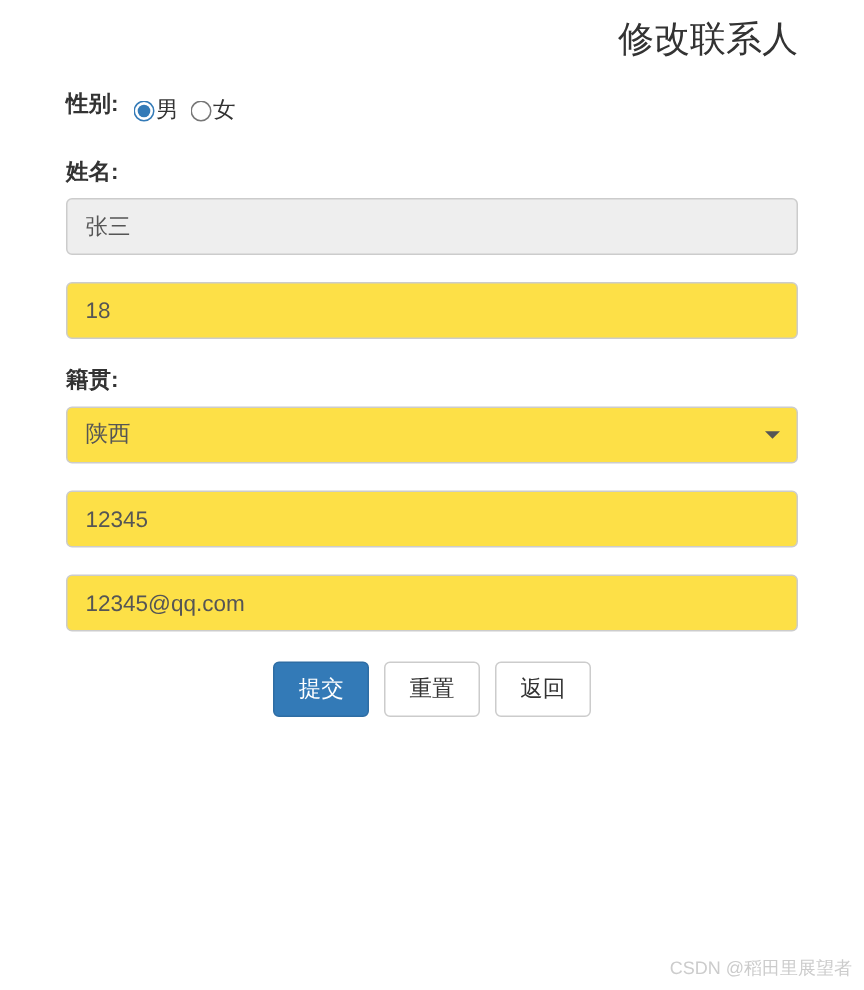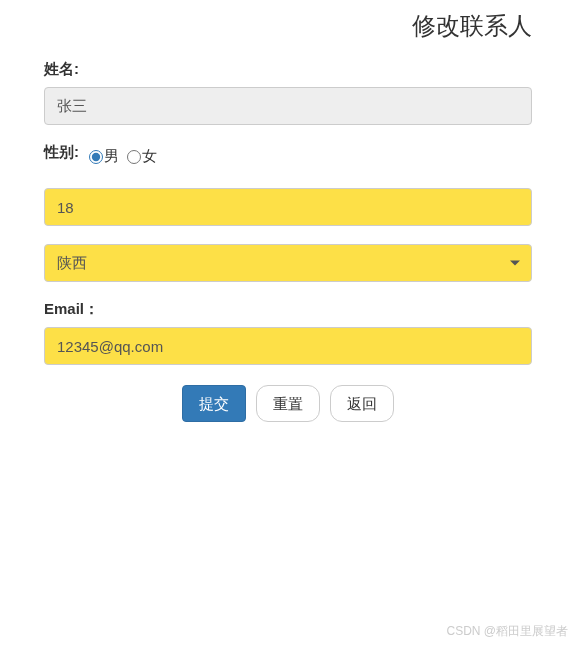--- a/index.html
+++ b/index.html
@@ -115,71 +115,71 @@
     }
     .btn-primary {
       color: #fff;
       background-color: #337ab7;
       border-color: #2e6da4;
     }
     .btn-default {
       color: #333;
       background-color: #fff;
       border-color: #ccc;
-      border-radius: 12px;
     }
     .watermark {
       position: fixed;
       right: 8px;
-      bottom: 20px;
+      bottom: 6px;
       font-size: 12px;
       color: #ccc;
       font-family: Arial, sans-serif;
     }
   </style>
 </head>
 <body>
 
 <div class="container">
   <h3 class="title">修改联系人</h3>
-
-  <div class="form-group">
-    <label class="field-label">姓名:</label>
-    <input type="text" class="form-control" readonly="" value="张三" style="">
-  </div>
 
   <div class="form-group gender-row">
     <label class="field-label">性别:</label>
     <label class="radio-label">
       <input type="radio" name="gender" checked="" style="">
       <span>男</span>
     </label>
     <label class="radio-label">
       <input type="radio" name="gender" style="">
       <span>女</span>
     </label>
   </div>
 
   <div class="form-group">
+    <label class="field-label">姓名:</label>
+    <input type="text" class="form-control" readonly="" value="张三" style="">
+  </div>
+
+  <div class="form-group">
     <input type="text" class="form-control" value="18" style="">
   </div>
 
   <div class="form-group">
+    <label class="field-label">籍贯:</label>
     <div class="select-wrapper">
       <select class="form-control">
         <option>陕西</option>
       </select>
     </div>
   </div>
 
   <div class="form-group">
+    <input type="text" class="form-control" value="12345" style="">
   </div>
 
   <div class="form-group">
-    <label class="field-label">Email：</label>
     <input type="text" class="form-control" value="12345@qq.com" style="">
   </div>
 
   <div class="button-row">
     <button class="btn btn-primary">提交</button>
     <button class="btn btn-default">重置</button>
     <button class="btn btn-default">返回</button>
   </div>
 </div>
 

